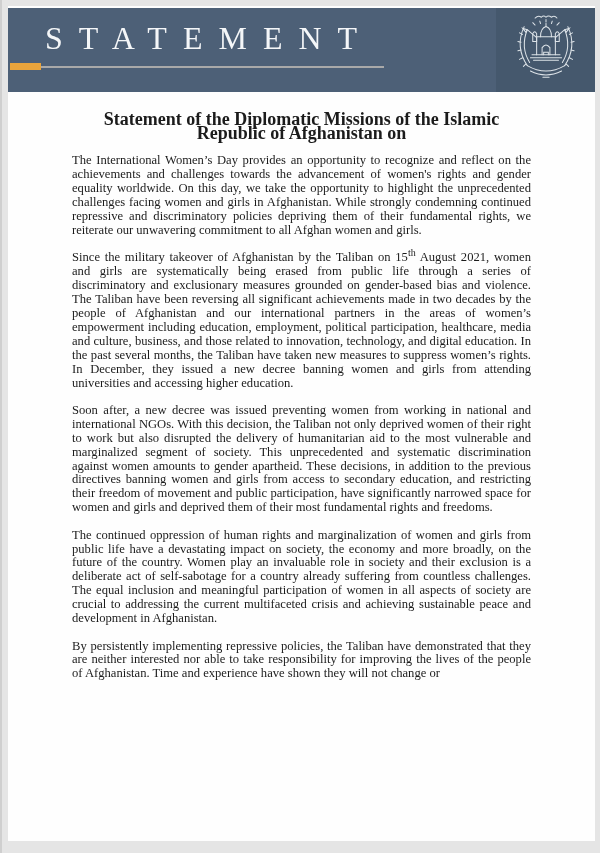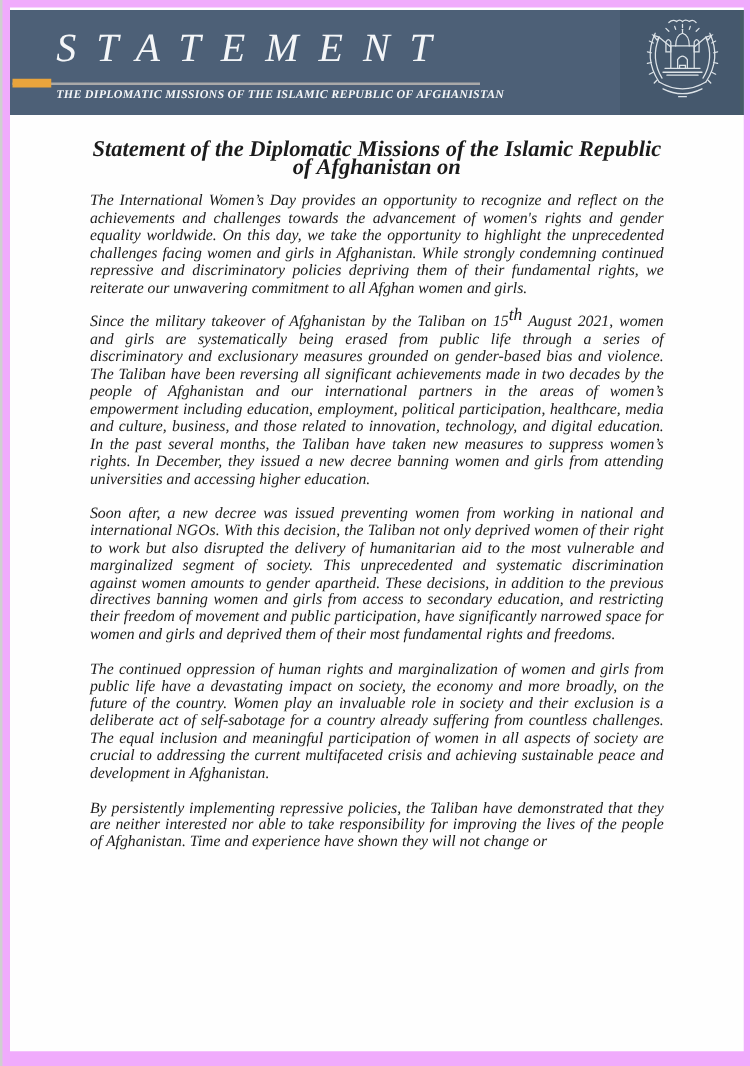--- a/index.html
+++ b/index.html
@@ -1,21 +1,21 @@
 <!DOCTYPE html>
 <html><head>
 <meta charset="utf-8">
 <style>
   html, body { margin: 0; padding: 0; }
   body {
     width: 600px; height: 853px; overflow: hidden;
     background: #141414;
     font-family: "Liberation Serif", "DejaVu Serif", serif;
   }
-  .canvas { position: relative; width: 600px; height: 853px; background: #f0abfc; font-style: italic; }
+  .canvas { position: relative; width: 600px; height: 853px; background: #e5e5e5; }
   .edge-strip { position: absolute; left: 0; top: 0; width: 2px; height: 853px; background: #cfcfcf; }
   .page {
     position: absolute; left: 8px; top: 6px; width: 587px; height: 835px;
     background: #fefefe;
   }
   
   .band { position: absolute; left: 0; top: 2px; width: 587px; height: 84px; background: #4d6077; }
   .stmt {
     position: absolute; left: 37px; top: 12px;
     font-size: 32px; letter-spacing: 0.50em; color: #f4f6f8; white-space: nowrap;
@@ -34,35 +34,34 @@
   
   .doc { position: absolute; left: 64px; top: 106px; width: 459px; color: #1b1b1b; }
   .doc-title { text-align: center; font-weight: bold; font-size: 18px; line-height: 14.2px; margin-bottom: 14px; }
   .tl { display: block; }
   .doc-title .date { font-weight: normal; }
   .doc p {
     margin: 0 0 13.5px 0;
     font-size: 12.6px; line-height: 13.9px;
     text-align: justify;
   }
-  .doc sup { font-size: 14px; line-height: 0; }
+  .doc sup { font-size: 10px; line-height: 0; }
 </style>
 </head>
 <body>
 
 <div class="canvas">
   <div class="edge-strip"></div>
 
   <div class="page">
 
     <div class="band">
       <div class="stmt">STATEMENT</div>
       <div class="rule"></div>
       <div class="gold"></div>
-      <div class="subtitle">THE DIPLOMATIC MISSIONS OF THE ISLAMIC REPUBLIC OF AFGHANISTAN</div>
 
       <div class="emblem-panel">
         <svg width="82" height="78" viewBox="0 0 100 100" fill="none" stroke="#dde3e8" stroke-width="1.3" stroke-linecap="round">
 
           <path d="M36,9 q4,-4 8,-1 q3,-3 6,0 q3,-3 7,0 q4,-3 7,1"></path>
           <path d="M42,13 l1,3 M58,13 l-1,3 M50,11 v3 M33,15 l3,3 M67,15 l-3,3"></path>
 
           <path d="M50,16 v4"></path>
           <path d="M43,33 q0,-11 7,-13 q7,2 7,13"></path>
 

